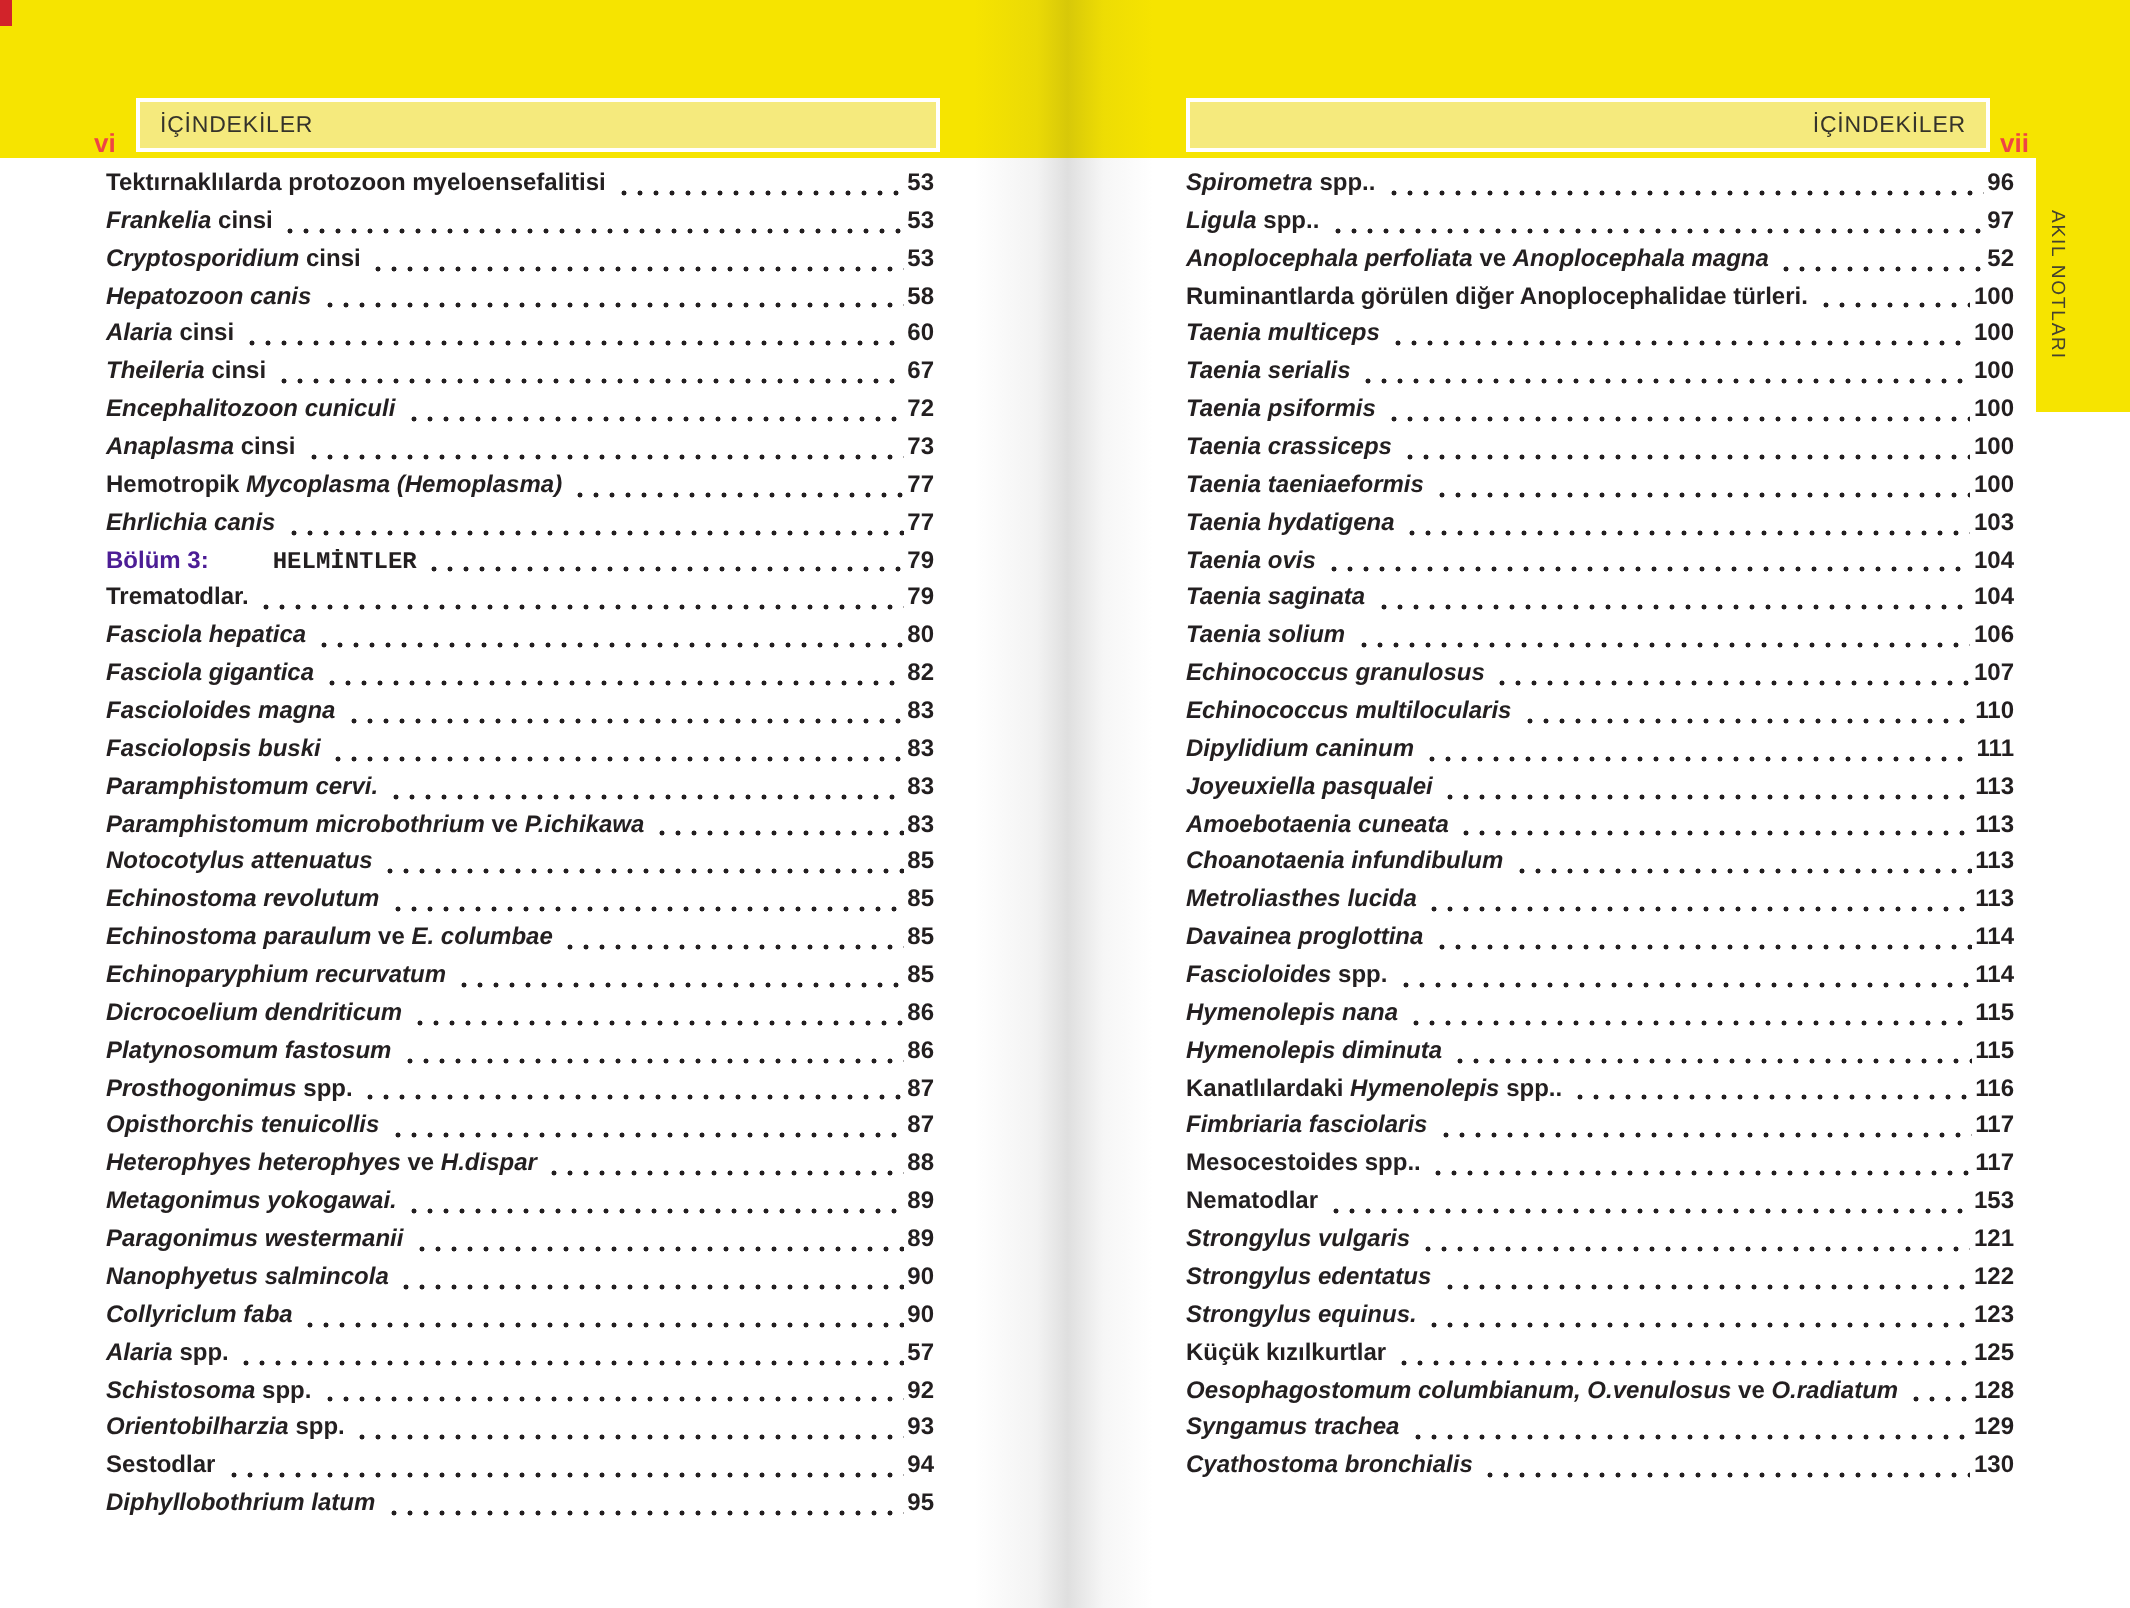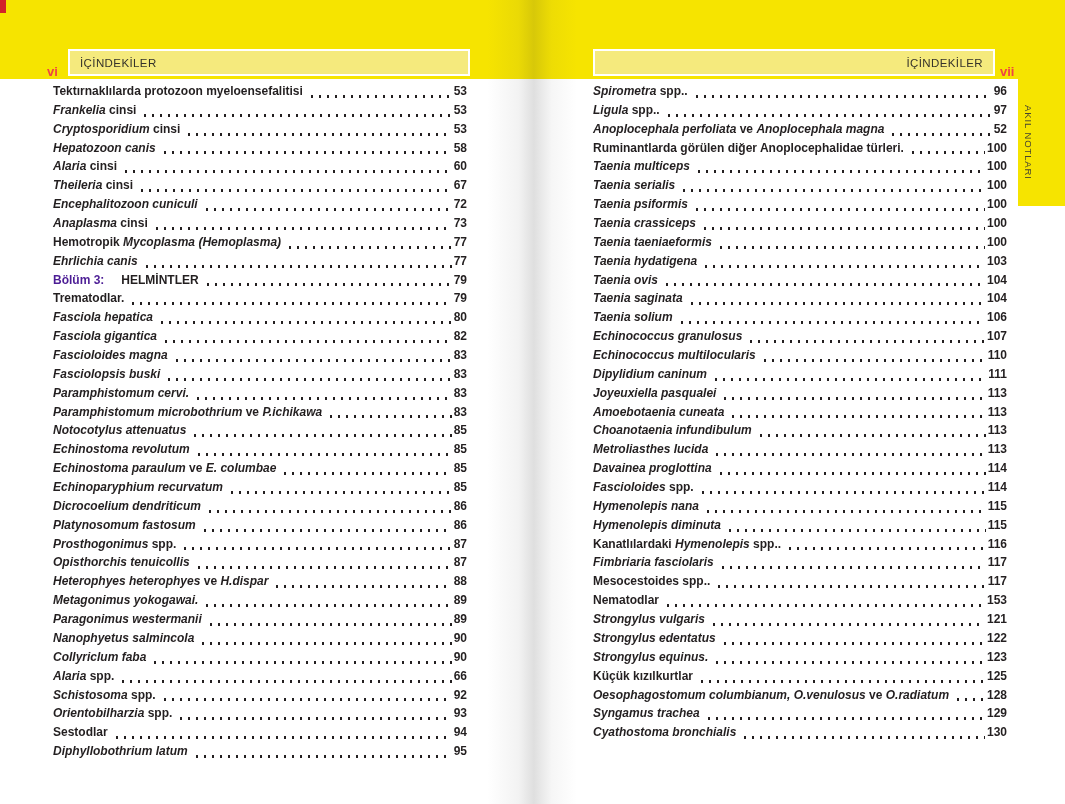--- a/index.html
+++ b/index.html
@@ -32,21 +32,21 @@
   }
   .toc{
     position:absolute;top:84px;width:414px;
     font-size:12px;font-weight:700;color:#231f20;
   }
   .toc-left{left:53px;}
   .toc-right{left:593px;}
   .row{display:flex;align-items:baseline;height:18.86px;white-space:nowrap;}
   .title .it{font-style:italic;}
   .title .accent{color:#4c1d95;}
-  .title .gap{margin-left:17px;}
+  .title .gap{margin-left:32px;font-family:Liberation Mono, monospace;}
   .leader{
     flex:1;align-self:stretch;min-width:8px;margin:0 2px 0 5px;
     background-image:radial-gradient(circle,#231f20 1.15px,rgba(0,0,0,0) 1.35px);
     background-size:8px 5px;background-repeat:repeat-x;
     background-position:left 0 bottom 4px;
   }
   .pg{flex:none;}
   .spine{
     position:absolute;left:487px;top:0;width:90px;height:804px;pointer-events:none;
     background:linear-gradient(to right,
@@ -227,21 +227,21 @@
         <span class="pg">90</span>
       </div>
       <div class="row">
         <span class="title"><span class="it">Collyriclum faba</span></span>
         <span class="leader"></span>
         <span class="pg">90</span>
       </div>
       <div class="row">
         <span class="title"><span class="it">Alaria</span><span> spp.</span></span>
         <span class="leader"></span>
-        <span class="pg">66</span>
+        <span class="pg">57</span>
       </div>
       <div class="row">
         <span class="title"><span class="it">Schistosoma</span><span> spp.</span></span>
         <span class="leader"></span>
         <span class="pg">92</span>
       </div>
       <div class="row">
         <span class="title"><span class="it">Orientobilharzia</span><span> spp.</span></span>
         <span class="leader"></span>
         <span class="pg">93</span>

